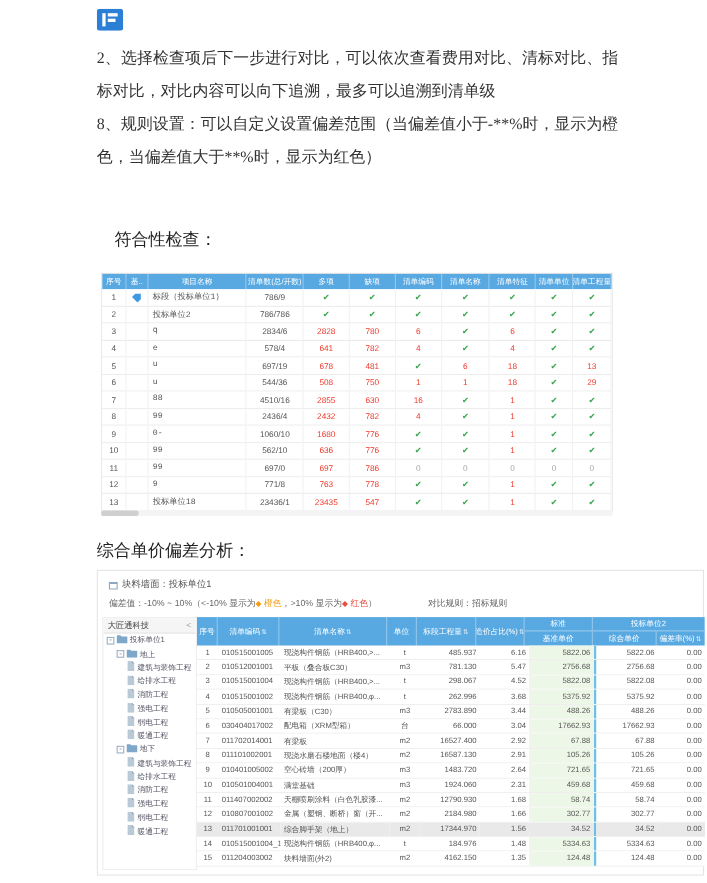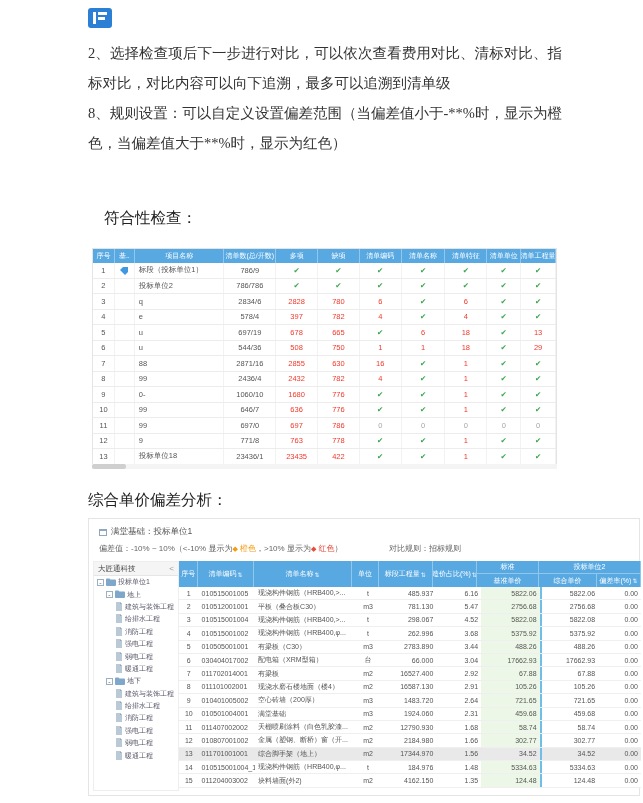--- a/index.html
+++ b/index.html
@@ -24,21 +24,21 @@
 
   
   #t1 { position:absolute; left:92px; top:248px; width:465px; font-size:7.5px; color:#555;
         border:1px solid #e4e4e4; border-bottom:none; }
   .t1-head { display:flex; background:#58a9e2; color:#fff; height:14px; }
   .t1-head .hc { display:flex; align-items:center; justify-content:center; height:14px;
                  border-right:1px solid rgba(255,255,255,.35); overflow:hidden; white-space:nowrap; font-size:7px; }
   .t1-row { display:flex; height:15.5px; border-bottom:1px solid #ececec; background:#fff; }
   .t1-row .c { display:flex; align-items:center; justify-content:center; border-right:1px solid #f2f2f2;
                overflow:hidden; white-space:nowrap; }
-  .t1-row .c.left { justify-content:flex-start; padding-left:4px; }
+  .t1-row .c.left { justify-content:flex-start; padding-left:4px;font-family:Liberation Mono, monospace; }
   .chk  { color:#3aa64d; font-size:7.5px; }
   .redv { color:#f0392b; }
   .zero { color:#a6a6a6; }
   .t1-scroll { position:absolute; left:92px; top:464px; width:465px; height:5px; background:#f4f4f4; }
   .t1-thumb  { width:34px; height:5px; background:#cfcfcf; border-radius:2px; }
 
   
   .panel { position:absolute; left:88px; top:518px; width:552px; height:278px;
            border:1px solid #e5e5e5; background:#fff; }
   .p-line1 { position:absolute; left:10px; top:7px; font-size:8.5px; color:#555;
@@ -193,21 +193,21 @@
       <div class="c" style="width: 35px;">
         <span class="chk">✔</span>
       </div>
     </div>
     <div class="t1-row">
       <div class="c" style="width: 22px;">4</div>
       <div class="c" style="width: 20px;"></div>
       <div class="c left" style="width: 90px;">e</div>
       <div class="c" style="width: 52px;">578/4</div>
       <div class="c" style="width: 42px;">
-        <span class="redv">397</span>
+        <span class="redv">641</span>
       </div>
       <div class="c" style="width: 42px;">
         <span class="redv">782</span>
       </div>
       <div class="c" style="width: 42px;">
         <span class="redv">4</span>
       </div>
       <div class="c" style="width: 44px;">
         <span class="chk">✔</span>
       </div>
@@ -223,21 +223,21 @@
     </div>
     <div class="t1-row">
       <div class="c" style="width: 22px;">5</div>
       <div class="c" style="width: 20px;"></div>
       <div class="c left" style="width: 90px;">u</div>
       <div class="c" style="width: 52px;">697/19</div>
       <div class="c" style="width: 42px;">
         <span class="redv">678</span>
       </div>
       <div class="c" style="width: 42px;">
-        <span class="redv">665</span>
+        <span class="redv">481</span>
       </div>
       <div class="c" style="width: 42px;">
         <span class="chk">✔</span>
       </div>
       <div class="c" style="width: 44px;">
         <span class="redv">6</span>
       </div>
       <div class="c" style="width: 42px;">
         <span class="redv">18</span>
       </div>
@@ -272,21 +272,21 @@
         <span class="chk">✔</span>
       </div>
       <div class="c" style="width: 35px;">
         <span class="redv">29</span>
       </div>
     </div>
     <div class="t1-row">
       <div class="c" style="width: 22px;">7</div>
       <div class="c" style="width: 20px;"></div>
       <div class="c left" style="width: 90px;">88</div>
-      <div class="c" style="width: 52px;">2871/16</div>
+      <div class="c" style="width: 52px;">4510/16</div>
       <div class="c" style="width: 42px;">
         <span class="redv">2855</span>
       </div>
       <div class="c" style="width: 42px;">
         <span class="redv">630</span>
       </div>
       <div class="c" style="width: 42px;">
         <span class="redv">16</span>
       </div>
       <div class="c" style="width: 44px;">
@@ -353,21 +353,21 @@
         <span class="chk">✔</span>
       </div>
       <div class="c" style="width: 35px;">
         <span class="chk">✔</span>
       </div>
     </div>
     <div class="t1-row">
       <div class="c" style="width: 22px;">10</div>
       <div class="c" style="width: 20px;"></div>
       <div class="c left" style="width: 90px;">99</div>
-      <div class="c" style="width: 52px;">646/7</div>
+      <div class="c" style="width: 52px;">562/10</div>
       <div class="c" style="width: 42px;">
         <span class="redv">636</span>
       </div>
       <div class="c" style="width: 42px;">
         <span class="redv">776</span>
       </div>
       <div class="c" style="width: 42px;">
         <span class="chk">✔</span>
       </div>
       <div class="c" style="width: 44px;">
@@ -439,21 +439,21 @@
     </div>
     <div class="t1-row">
       <div class="c" style="width: 22px;">13</div>
       <div class="c" style="width: 20px;"></div>
       <div class="c left" style="width: 90px;">投标单位18</div>
       <div class="c" style="width: 52px;">23436/1</div>
       <div class="c" style="width: 42px;">
         <span class="redv">23435</span>
       </div>
       <div class="c" style="width: 42px;">
-        <span class="redv">422</span>
+        <span class="redv">547</span>
       </div>
       <div class="c" style="width: 42px;">
         <span class="chk">✔</span>
       </div>
       <div class="c" style="width: 44px;">
         <span class="chk">✔</span>
       </div>
       <div class="c" style="width: 42px;">
         <span class="redv">1</span>
       </div>
@@ -467,21 +467,21 @@
   </div>
 <div class="t1-scroll">
   <div class="t1-thumb"></div>
 </div>
 
 <div class="sec-title" id="title2">综合单价偏差分析：</div>
 
 <div class="panel">
   <div class="p-line1">
     <span class="win-icon"></span>
-    <span>满堂基础：投标单位1</span>
+    <span>块料墙面：投标单位1</span>
   </div>
   <div class="p-line2">
     <span>偏差值：-10% ~ 10%（&lt;-10% 显示为</span><span class="dmd-o">◆</span> <span class="lbl-o">橙色</span><span>，&gt;10% 显示为</span><span class="dmd-r">◆</span> <span class="lbl-r">红色</span><span>）</span>
   </div>
   <div class="p-rule">对比规则：招标规则</div>
 
   <div class="sb">
     <div class="sb-head">
       <span>大匠通科技</span>
       <span class="sb-col">&lt;</span>

